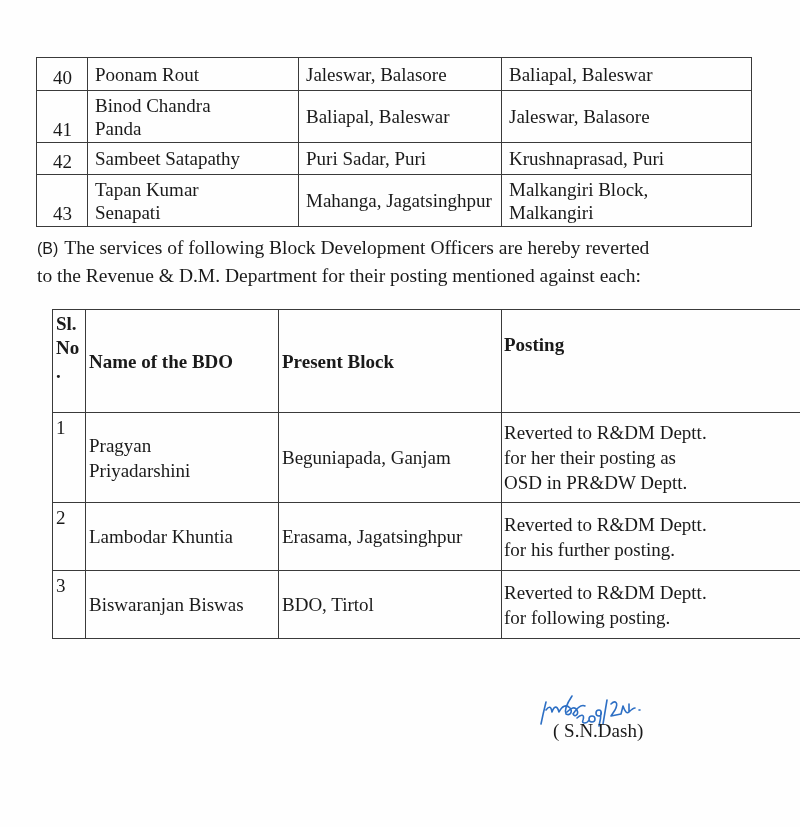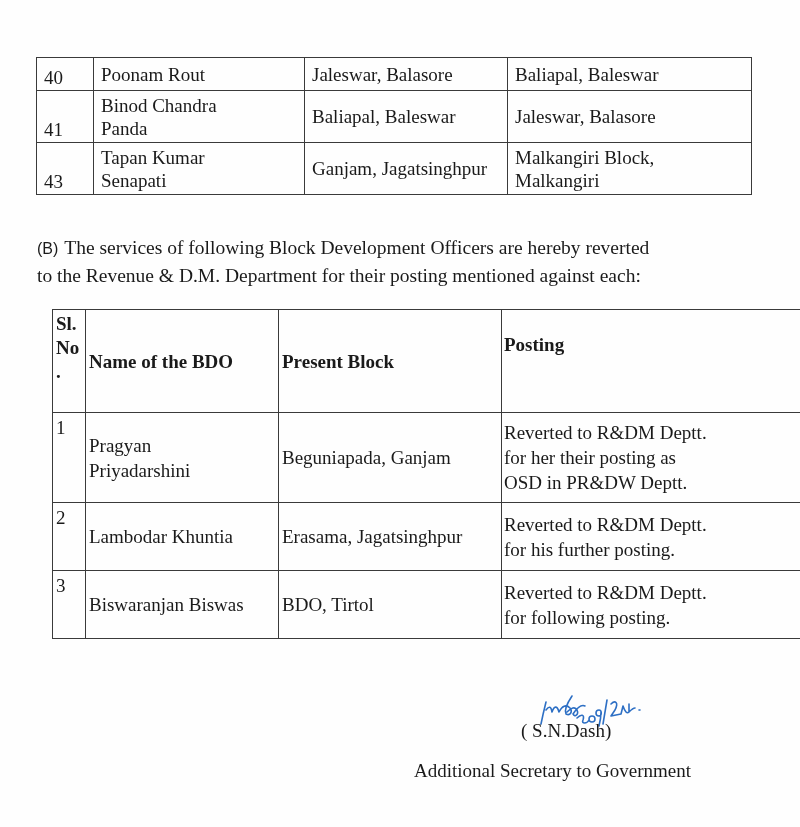--- a/index.html
+++ b/index.html
@@ -4,21 +4,21 @@
 <style>
   html, body { margin:0; padding:0; background:#ffffff; }
   body { width:800px; height:827px; position:relative; overflow:hidden;
          font-family:"Liberation Serif", "DejaVu Serif", serif; color:#1a1a1a; }
   .page { position:absolute; left:0; top:0; width:800px; height:827px; background:#fefefe; }
 
   
   table { border-collapse:collapse; position:absolute; }
   #tableA { left:36px; top:57px; width:716px; }
   #tableA td { border:1.5px solid #3a3a3a; font-size:19px; line-height:23px; padding:0 7px; vertical-align:middle; }
-  #tableA td.sl { width:37px; text-align:left; vertical-align:bottom; padding-right:12px; padding-bottom:1px;font-family:Liberation Serif, serif; }
+  #tableA td.sl { width:37px; text-align:center; vertical-align:bottom; padding-right:6px; padding-bottom:1px;font-family:Liberation Serif, serif; }
   #tableA td.name { width:196px; }
   #tableA td.present { width:188px; }
   #tableA tr.r1 td { height:31px; }
   #tableA tr.r2 td { height:50px; }
   #tableA tr.r3 td { height:30px; }
   #tableA tr.r4 td { height:50px; }
 
   
   .paraB { position:absolute; left:37px; top:234px; width:710px; font-size:19.5px; line-height:27px; }
   .paraB .label { font-family:"Liberation Sans", "DejaVu Sans", sans-serif; font-size:16px; margin-right:6px; }
@@ -33,21 +33,21 @@
   #tableB tr.hdr td.sl { line-height:24px; padding-top:2px; }
   #tableB tr.hdr td.posting { vertical-align:top; padding-top:22px; }
   #tableB tr.b1 td { height:87px; }
   #tableB tr.b2 td { height:65px; }
   #tableB tr.b3 td { height:65px; }
   #tableB td.posting { padding-left:2px; }
 
   
   .order { position:absolute; left:490px; top:648px; font-size:19px; }
   .signature { position:absolute; left:537px; top:688px; width:180px; height:40px; }
-  .signatory { position:absolute; left:521px; top:720px; font-size:19px; }
+  .signatory { position:absolute; left:553px; top:720px; font-size:19px; }
   .designation { position:absolute; left:414px; top:760px; font-size:19px; }
 </style>
 </head>
 <body>
 
 <div class="page">
 
   <table id="tableA">
     <tbody>
       <tr class="r1">
@@ -58,27 +58,33 @@
       </tr>
       <tr class="r2">
         <td class="sl">41</td>
         <td class="name">
           <div>Binod Chandra</div>
           <div>Panda</div>
         </td>
         <td class="present">Baliapal, Baleswar</td>
         <td class="posting">Jaleswar, Balasore</td>
       </tr>
+      <tr class="r3">
+        <td class="sl">42</td>
+        <td class="name">Sambeet Satapathy</td>
+        <td class="present">Puri Sadar, Puri</td>
+        <td class="posting">Krushnaprasad, Puri</td>
+      </tr>
       <tr class="r4">
         <td class="sl">43</td>
         <td class="name">
           <div>Tapan Kumar</div>
           <div>Senapati</div>
         </td>
-        <td class="present">Ganjam, Jagatsinghpur</td>
+        <td class="present">Mahanga, Jagatsinghpur</td>
         <td class="posting">
           <div>Malkangiri Block,</div>
           <div>Malkangiri</div>
         </td>
       </tr>
     </tbody>
   </table>
 
   <div class="paraB">
     <div>
@@ -135,14 +141,13 @@
 
 
   <svg class="signature" viewBox="0 0 180 40">
     <g fill="none" stroke="#2d6fc4" stroke-width="1.6" stroke-linecap="round" stroke-linejoin="round">
       <path d="M4 36 C6 26 8 18 9 14 M9 22 C12 18 14 18 15 24 C17 18 20 17 22 24 C25 18 29 16 33 20 C36 24 33 28 29 26 C27 22 31 14 35 8 M30 24 C34 20 38 18 40 22 C42 26 38 30 36 26 C40 20 44 16 48 18"></path>
       <path d="M40 30 C44 26 48 26 46 32 C44 36 50 36 52 32 M55 28 C51 28 51 34 55 34 C59 34 59 28 55 28 M62 22 C58 22 58 28 62 28 C65 28 65 22 62 22 M64 24 C64 30 63 34 62 38 M70 12 L66 36 M74 16 C78 12 82 14 78 22 L74 28 L84 26 M86 18 L84 26 M86 18 C88 24 90 26 92 24 C92 20 92 18 92 16 M92 24 C94 22 96 20 98 20 M102 22 L103 22"></path>
     </g>
   </svg>
 
   <div class="signatory">( S.N.Dash)</div>
-  <div class="designation">Additional Secretary to Government</div>
 </div>
 
 </body></html>

